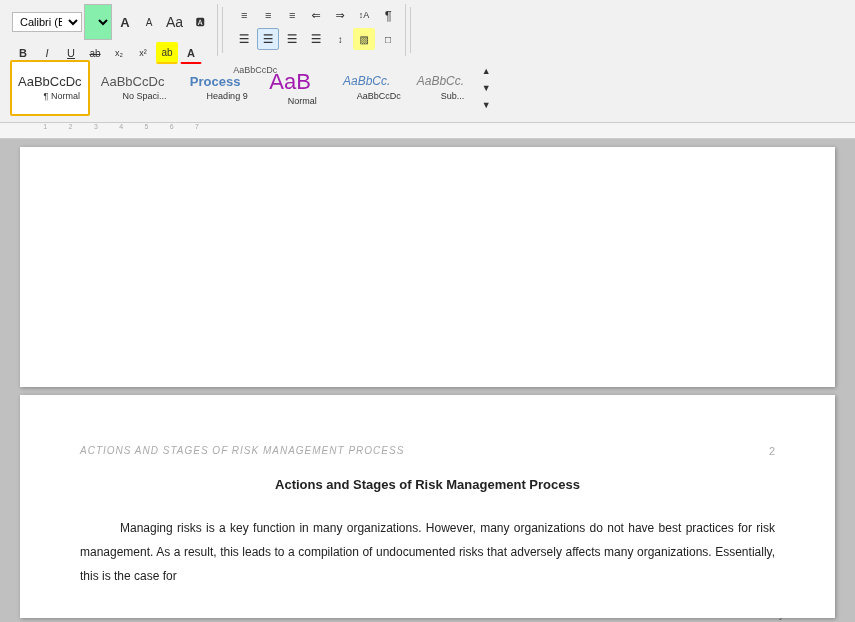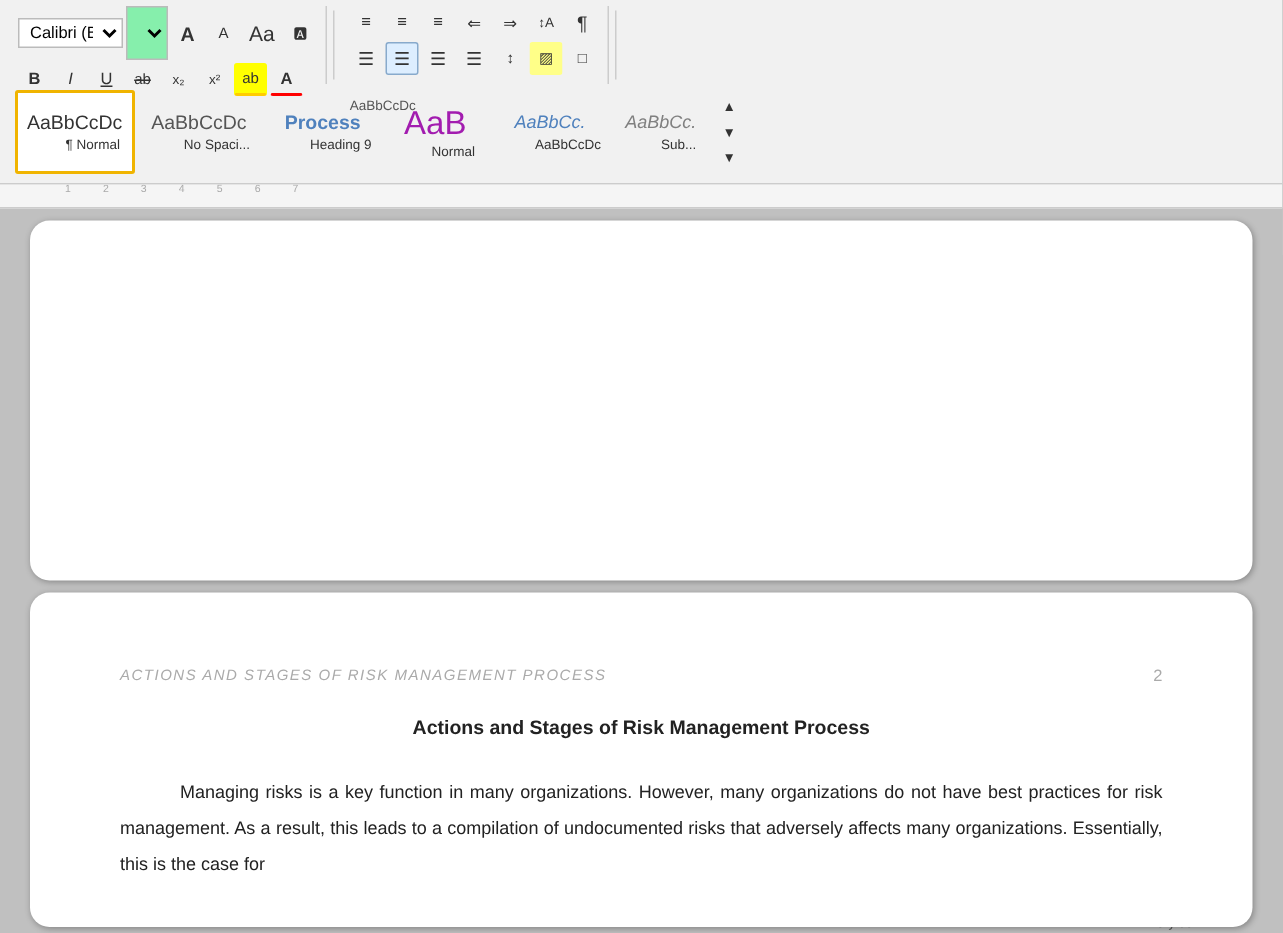--- a/index.html
+++ b/index.html
@@ -131,21 +131,20 @@
       align-items: center;
       gap: 8px;
     }
 
     .page {
       background: white;
       width: 815px;
       min-height: 220px;
       box-shadow: 1px 1px 4px rgba(0,0,0,0.3);
       position: relative;
-      border-radius: 13px;
     }
 
     .page-blank {
       height: 240px;
     }
 
     .page-content {
       padding: 40px 60px 30px 60px;
     }
 

